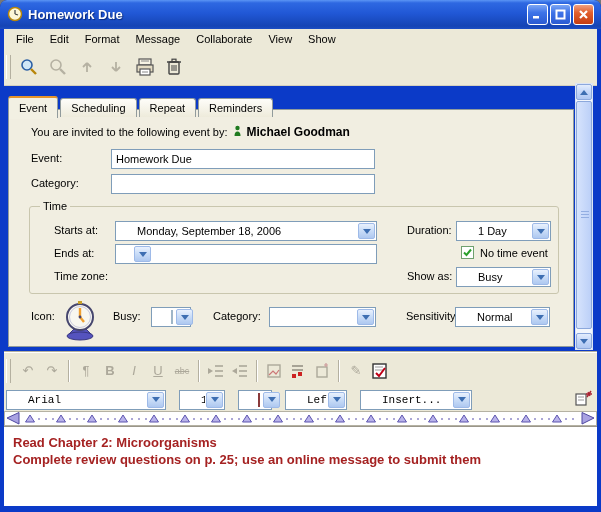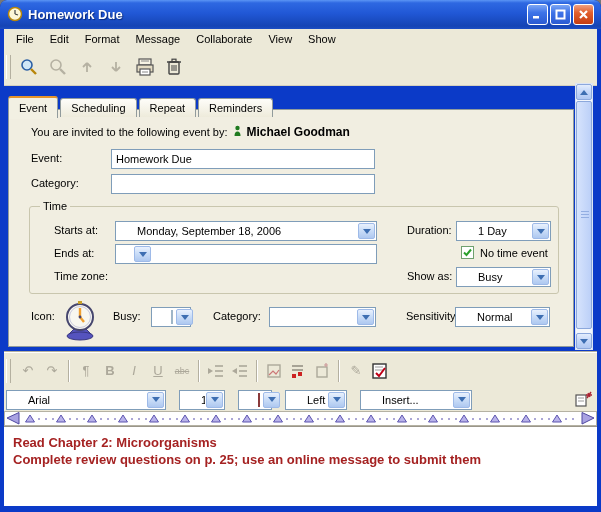--- a/index.html
+++ b/index.html
@@ -80,21 +80,21 @@
   
   .fmt-toolbar{position:absolute;left:4px;right:4px;top:352px;height:36px;background:#ECE9D8;
     border-top:1px solid #fff;box-shadow:0 -1px 0 #B4B0A0;display:flex;align-items:center;}
   .fmt-btn{width:24px;height:22px;display:flex;align-items:center;justify-content:center;
     color:#ACA89A;font-size:13px;}
   .fmt-sep{width:2px;height:22px;border-left:1px solid #B4B0A0;border-right:1px solid #fff;margin:0 4px;}
   .g-bold{font-weight:bold;} .g-italic{font-style:italic;} .g-under{text-decoration:underline;}
   .g-strike{font-size:9px;text-decoration:line-through;}
   
   .font-toolbar{position:absolute;left:4px;right:4px;top:388px;height:23px;background:#ECE9D8;
-    display:flex;align-items:center;padding:0 2px;gap:13px;}
+    display:flex;align-items:center;padding:0 2px;gap:13px;font-family:Liberation Mono, monospace;}
   .font-toolbar .combo{position:static;flex:none;}
   .ft-end{margin-left:auto;margin-right:2px;}
   
   .ruler{position:absolute;left:4px;right:4px;top:411px;height:15px;background:#ECE9D8;}
   
   .body-area{position:absolute;left:4px;right:4px;top:426px;height:80px;background:#fff;
     border-top:1px solid #9A968A;padding:7px 9px;}
   .body-line{font-weight:bold;font-size:13px;line-height:17px;color:#A52222;white-space:nowrap;}
 </style>
 </head>

